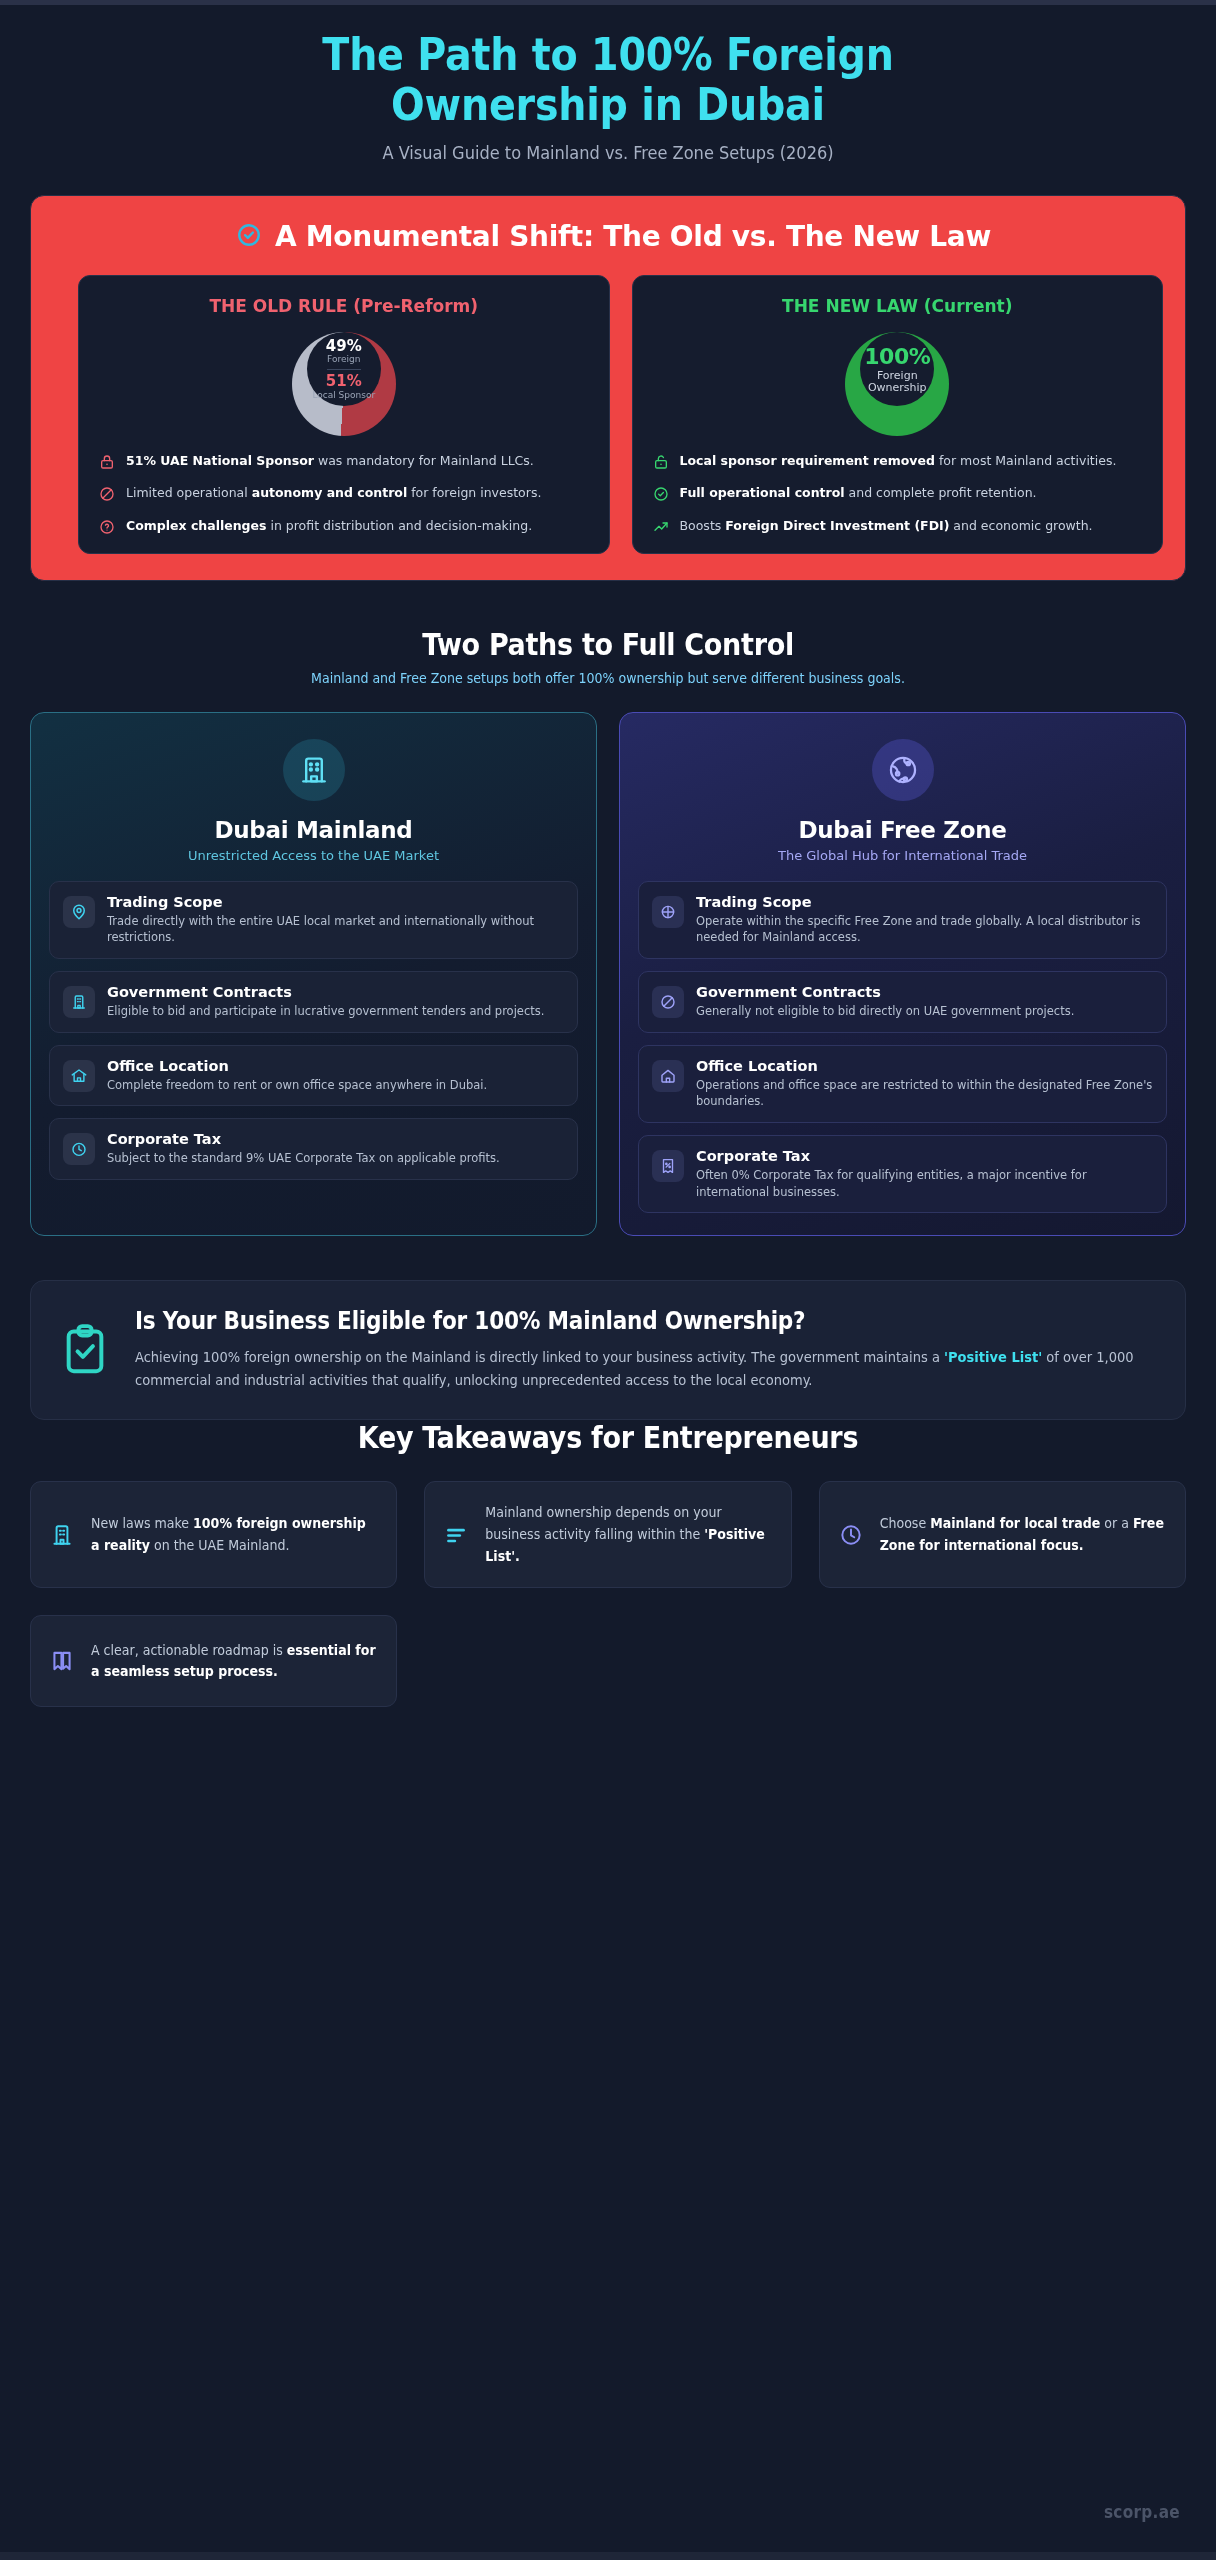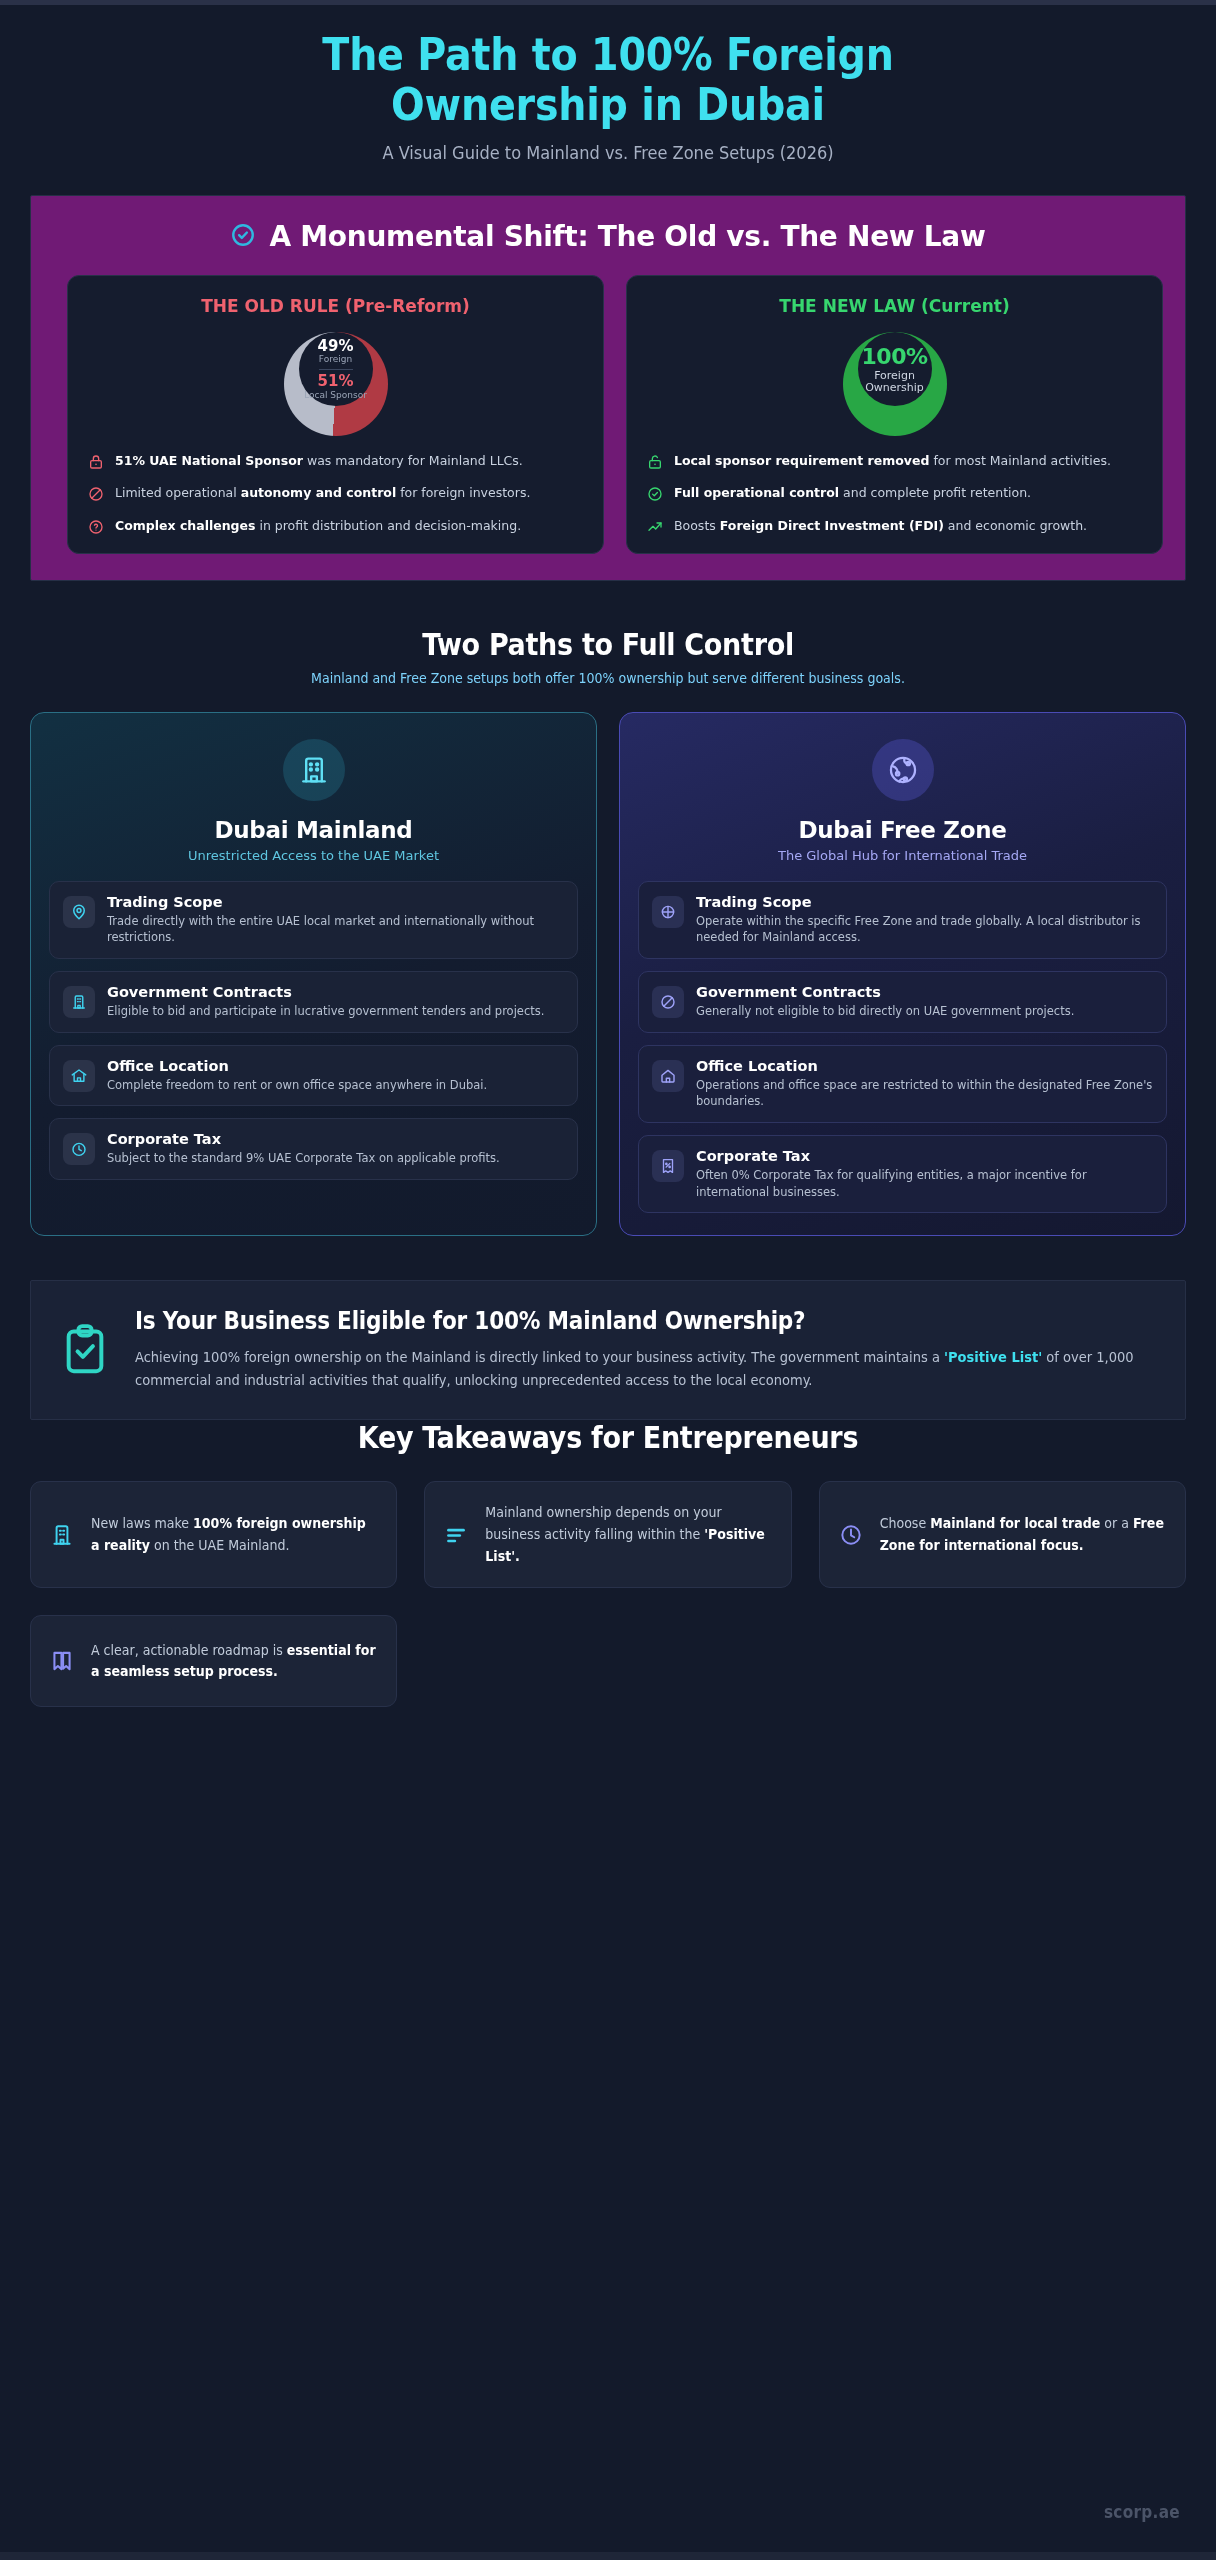--- a/index.html
+++ b/index.html
@@ -29,24 +29,24 @@
     max-width:760px;margin:0 auto;
   }
   .hero .sub{
     margin-top:12px;font-size:18px;color:#a7b1c4;font-weight:400;
     font-family:"DejaVu Sans Condensed","Liberation Sans Narrow","Liberation Sans",sans-serif;
   }
 
   
   .shift-panel{
     margin-top:32px;
-    background:#701a75;
+    background:#ef4444;
     border:1px solid #262f46;
-    border-radius:2px;
-    padding:24px 22px 26px 22px;
+    border-radius:14px;
+    padding:24px 22px 26px 33px;
   }
   .shift-head{display:flex;align-items:center;gap:13px;justify-content:center;margin-bottom:22px;}
   .shift-head h2{font-size:28px;font-weight:bold;color:#ffffff;letter-spacing:-0.3px;}
   .cols{display:flex;gap:22px;margin-left:14px;}
   .col{
     flex:1;background:#151c2e;border:1px solid #283149;border-radius:12px;
     padding:20px 20px 18px 20px;
   }
   .col-title{text-align:center;font-size:17px;font-weight:bold;margin-bottom:10px;}
   .col-title.old{color:#f0626f;}
@@ -123,21 +123,21 @@
     flex:0 0 32px;width:32px;height:32px;border-radius:8px;
     background:#2b3349;display:flex;align-items:center;justify-content:center;margin-top:2px;
   }
   .fz .f-ico{background:#2a3054;}
   .f-body{flex:1;}
   .f-title{font-size:14.5px;font-weight:bold;color:#ffffff;margin-bottom:3px;}
   .f-desc{font-size:11.5px;line-height:1.45;color:#b6c0d1;}
 
   
   .elig{
-    margin-top:44px;background:#1a2236;border:1px solid #262f46;border-radius:2px;
+    margin-top:44px;background:#1a2236;border:1px solid #262f46;border-radius:14px;
     padding:26px 26px 28px 26px;display:flex;gap:22px;align-items:center;
   }
   .elig-ico{flex:0 0 56px;width:56px;height:56px;}
   .elig-body{flex:1;}
   .elig h3{
     font-family:"DejaVu Sans Condensed","Liberation Sans Narrow","Liberation Sans",sans-serif;
     font-size:24px;font-weight:bold;color:#ffffff;line-height:1.2;letter-spacing:-0.2px;
   }
   .elig p{
     margin-top:10px;font-size:14.5px;line-height:1.55;color:#b8c2d3;

